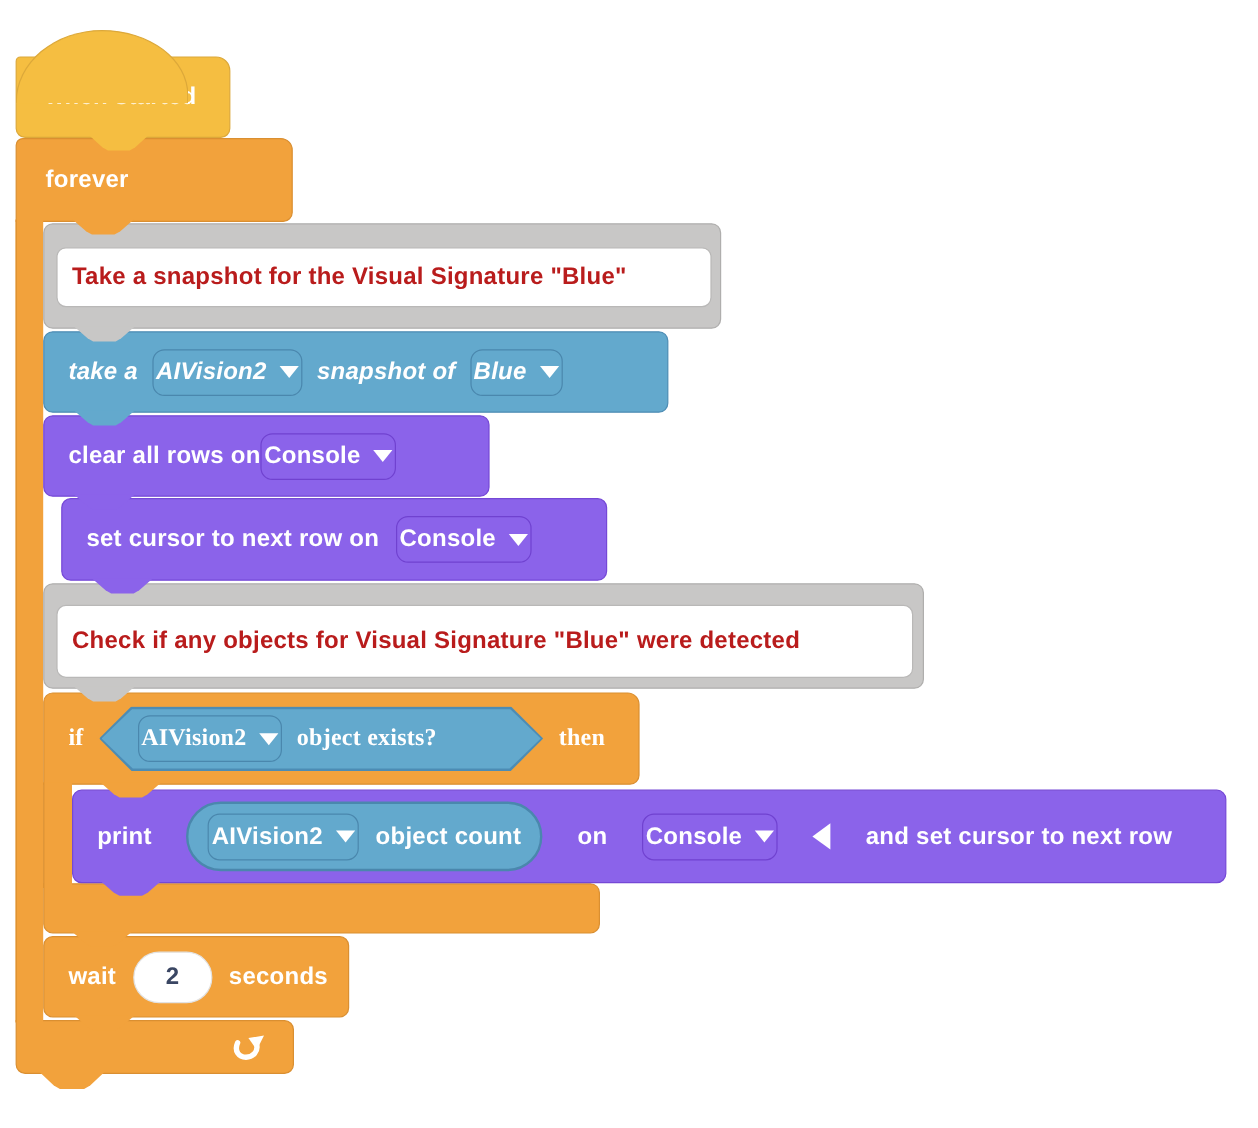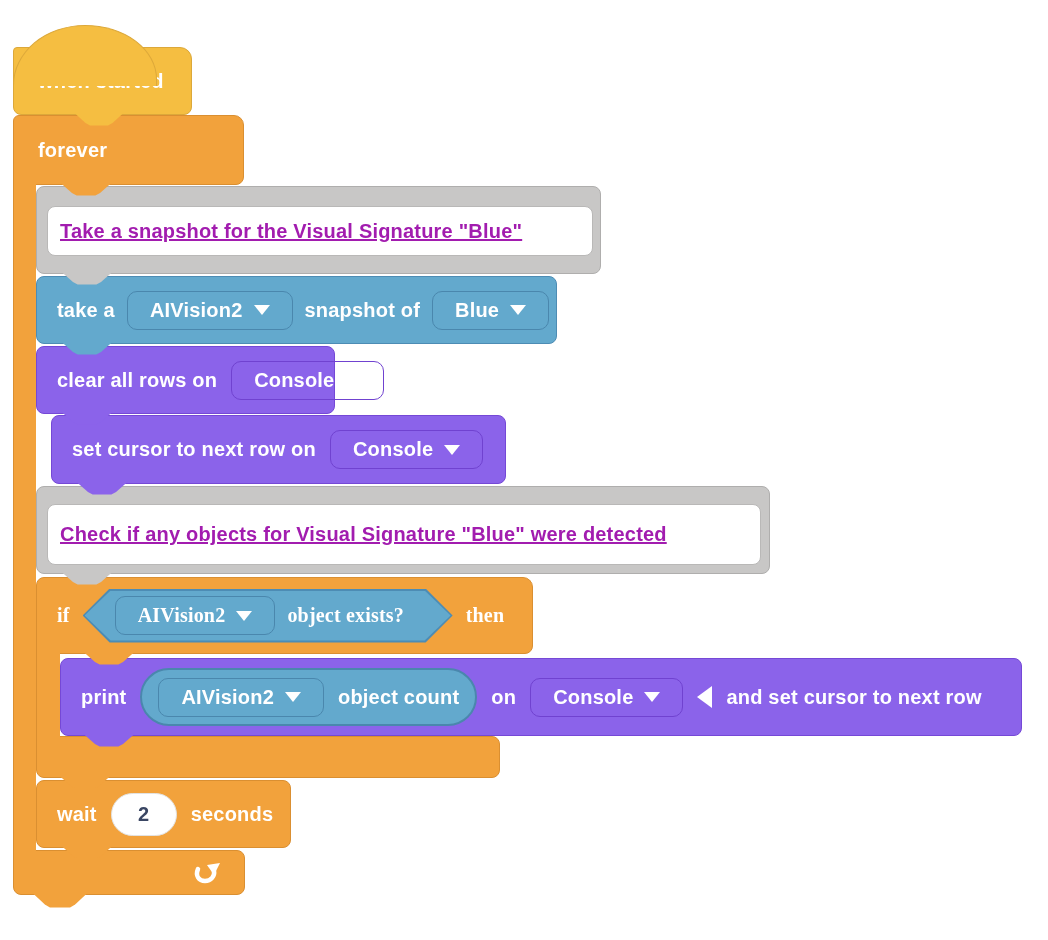--- a/index.html
+++ b/index.html
@@ -37,59 +37,59 @@
   #forever-header{left:13px;top:115px;width:231px;height:70px;border-radius:6px 10px 8px 0;padding-left:24px;}
   #forever-header::after{left:46px;}
   #forever-spine{position:absolute;left:13px;top:183px;width:23px;height:669px;background:#F2A23C;border-left:1.5px solid #DA8F31;box-sizing:border-box;}
   #forever-arm{left:13px;top:850px;width:232px;height:45px;border-radius:0 8px 8px 8px;}
   #forever-arm::after{left:18px;width:56px;height:15px;}
   .loop-arrow{margin-left:178px;display:block;}
 
   
   .comment-inner{
     position:absolute;left:10px;background:#ffffff;border:1.5px solid #B9B8B7;border-radius:8px;
-    display:flex;align-items:center;padding-left:12px;color:#a21caf;box-sizing:border-box;text-decoration:underline;
+    display:flex;align-items:center;padding-left:12px;color:#b91c1c;box-sizing:border-box;
   }
   #comment1{left:36px;top:186px;width:565px;height:88px;border-radius:8px;}
   #comment1 .comment-inner{top:19px;width:546px;height:50px;}
   #comment2{left:36px;top:486px;width:734px;height:88px;border-radius:8px;}
   #comment2 .comment-inner{top:17px;width:714px;height:61px;}
 
   
-  #take-snapshot{left:36px;top:276px;width:521px;height:68px;border-radius:8px;padding-left:20px;gap:12px;}
-  #clear-rows{left:36px;top:346px;width:299px;height:68px;border-radius:8px;padding-left:20px;gap:14px;}
+  #take-snapshot{left:36px;top:276px;width:521px;height:68px;border-radius:8px;padding-left:20px;gap:12px;font-style:italic;}
+  #clear-rows{left:36px;top:346px;width:372px;height:68px;border-radius:8px;padding-left:20px;}
   #set-cursor{left:36px;top:415px;width:455px;height:69px;border-radius:8px;padding-left:20px;gap:14px;margin-left:15px;}
 
   
   #if-header{left:36px;top:577px;width:497px;height:77px;border-radius:8px 10px 8px 0;padding-left:20px;gap:13px;font-family:Liberation Serif, serif;}
   #if-header::after{left:46px;}
   #if-spine{position:absolute;left:36px;top:652px;width:24px;height:88px;background:#F2A23C;border-left:1.5px solid #DA8F31;box-sizing:border-box;}
   #if-arm{left:36px;top:736px;width:464px;height:42px;border-radius:0 8px 8px 8px;}
   #if-arm::after{left:22px;}
 
   .hexagon{position:relative;width:370px;height:54px;}
   .hex-border{position:absolute;inset:0;background:#4D8CB4;
     clip-path:polygon(27px 0,calc(100% - 27px) 0,100% 50%,calc(100% - 27px) 100%,27px 100%,0 50%);}
   .hex-fill{position:absolute;inset:2px;background:#63A9CD;
     clip-path:polygon(26px 0,calc(100% - 26px) 0,100% 50%,calc(100% - 26px) 100%,26px 100%,0 50%);}
   .hex-content{position:absolute;inset:0;display:flex;align-items:center;padding-left:32px;gap:12px;}
 
   
-  #print-block{left:60px;top:658px;width:962px;height:78px;border-radius:8px;padding-left:20px;gap:14px;}
+  #print-block{left:60px;top:658px;width:962px;height:78px;border-radius:8px;padding-left:20px;gap:29px;}
   #print-block::after{left:22px;}
   .reporter-pill{display:flex;align-items:center;gap:14px;height:58px;padding:0 16px;
     background:#63A9CD;border:2px solid #4A87AD;border-radius:30px;box-sizing:border-box;}
 
   
   #wait-block{left:36px;top:780px;width:255px;height:68px;border-radius:8px;padding-left:20px;gap:14px;}
   .num-input{width:66px;height:43px;background:#ffffff;border:1.5px solid #E2E2E2;border-radius:22px;
     display:flex;align-items:center;justify-content:center;color:#3A4663;box-sizing:border-box;cursor:text;}
 
   
-  .dd{display:inline-flex;align-items:center;gap:11px;padding:7px 22px;border-radius:10px;cursor:pointer;}
+  .dd{display:inline-flex;align-items:center;gap:11px;padding:7px 2px;border-radius:10px;cursor:pointer;}
   .dd-blue{border:1.5px solid #4A87AD;}
   .dd-purple{border:1.5px solid #7042D0;}
   .caret{width:0;height:0;border-left:8px solid transparent;border-right:8px solid transparent;border-top:10px solid #fff;}
   .tri-left{width:0;height:0;border-top:11px solid transparent;border-bottom:11px solid transparent;border-right:15px solid #fff;}
 </style>
 </head>
 <body>
 
 <div id="canvas">
 

